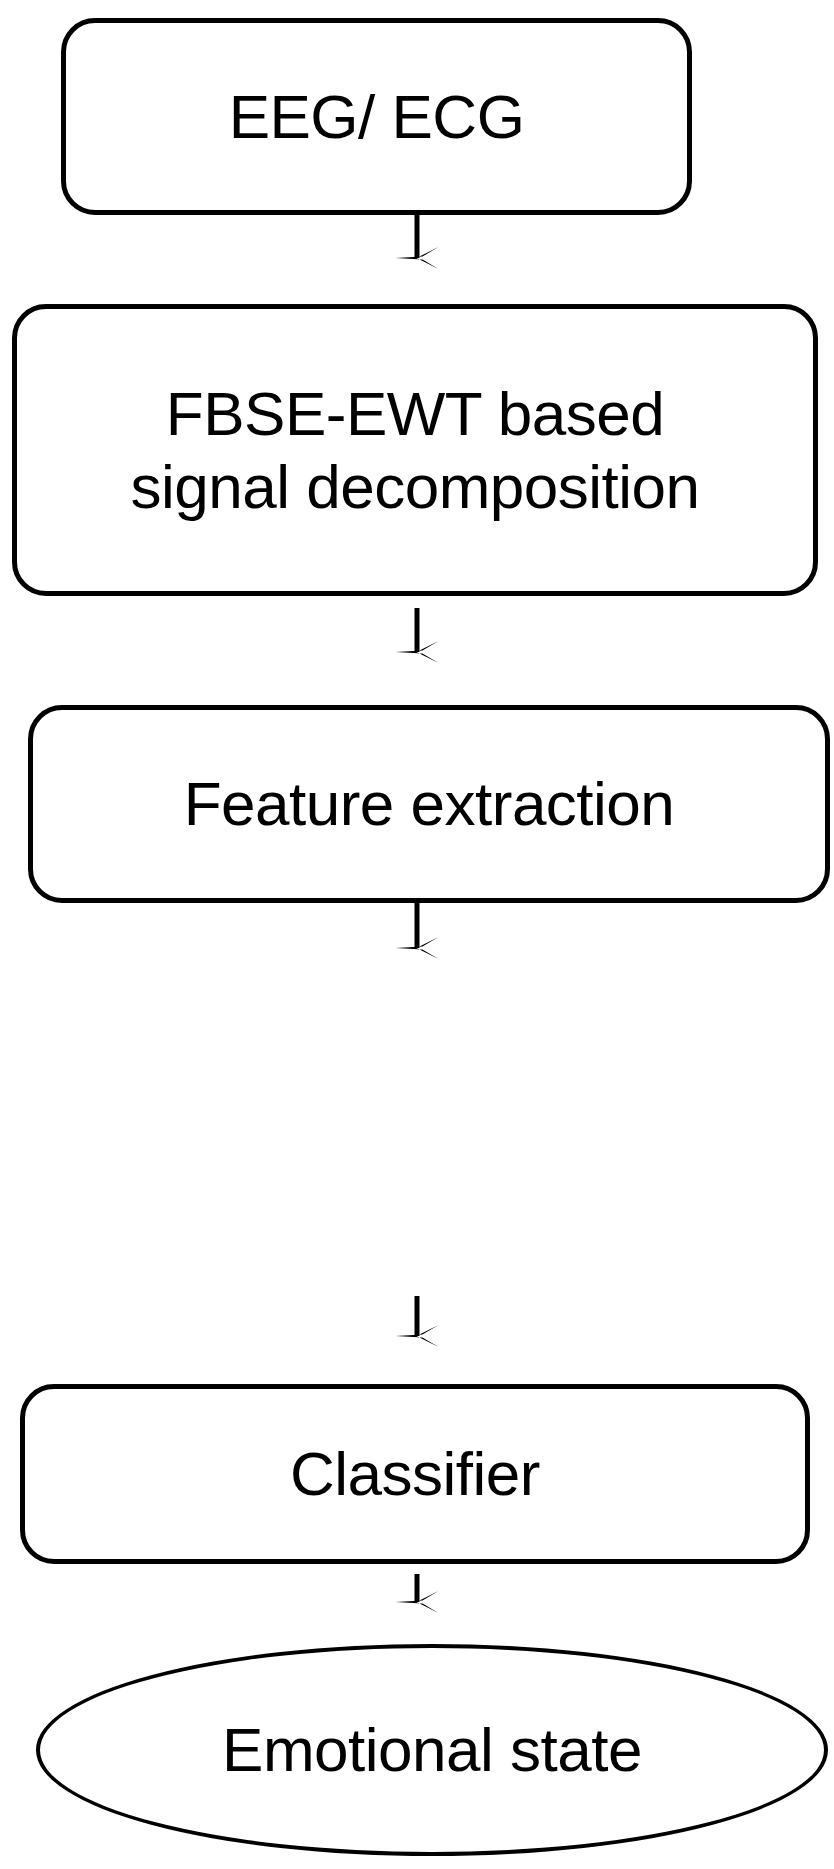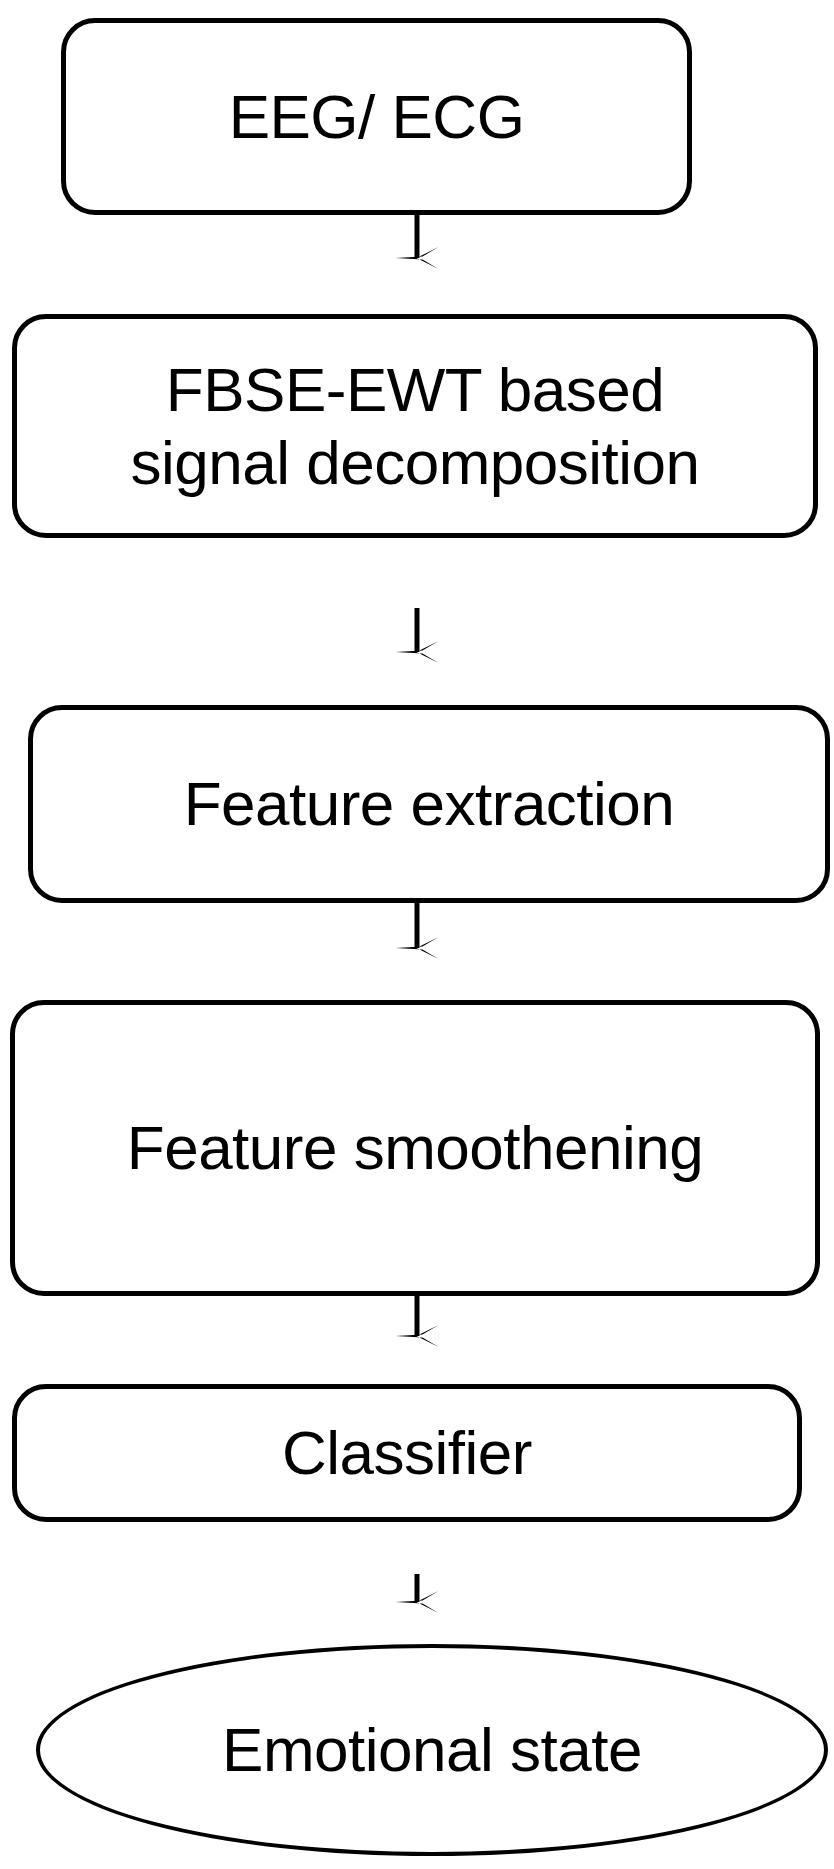--- a/index.html
+++ b/index.html
@@ -75,34 +75,31 @@
       <line x1="417" y1="903" x2="417" y2="948" marker-end="url(#arrowhead)"></line>
       <line x1="417" y1="1296" x2="417" y2="1336" marker-end="url(#arrowhead)"></line>
       <line x1="417" y1="1574" x2="417" y2="1602" marker-end="url(#arrowhead)"></line>
     </g>
   </svg>
 
   <div class="node process" style="left:18px; top:18px; width:631px; height:197px;margin-left:43px;">
     <span class="node-label">EEG/ ECG</span>
   </div>
 
-  <div class="node process" style="left:12px; top:314px; width:806px; height:224px;">
+  <div class="node process" style="left:12px; top:304px; width:806px; height:292px;">
     <span class="node-label two-line">FBSE-EWT based
 signal decomposition</span>
   </div>
 
   <div class="node process" style="left:28px; top:705px; width:802px; height:198px;">
     <span class="node-label">Feature extraction</span>
   </div>
 
-  <div class="node process" style="left:10px; top:1000px; width:810px; height:296px;">
-    <span class="node-label">Feature smoothening</span>
-  </div>
 
-  <div class="node process" style="left:12px; top:1384px; width:790px; height:138px;">
+  <div class="node process" style="left:20px; top:1384px; width:790px; height:180px;">
     <span class="node-label">Classifier</span>
   </div>
 
   <div class="node terminator" style="left:36px; top:1644px; width:792px; height:212px;">
     <span class="node-label">Emotional state</span>
   </div>
 
 </div>
 
 </body></html>

